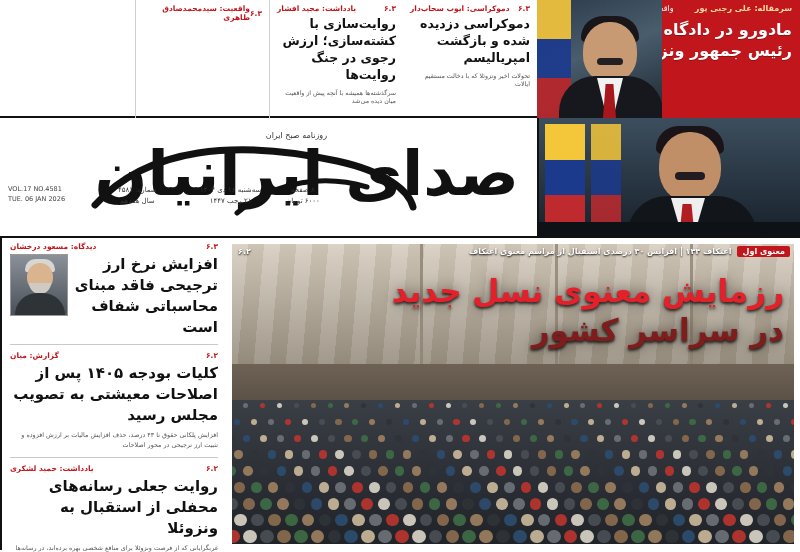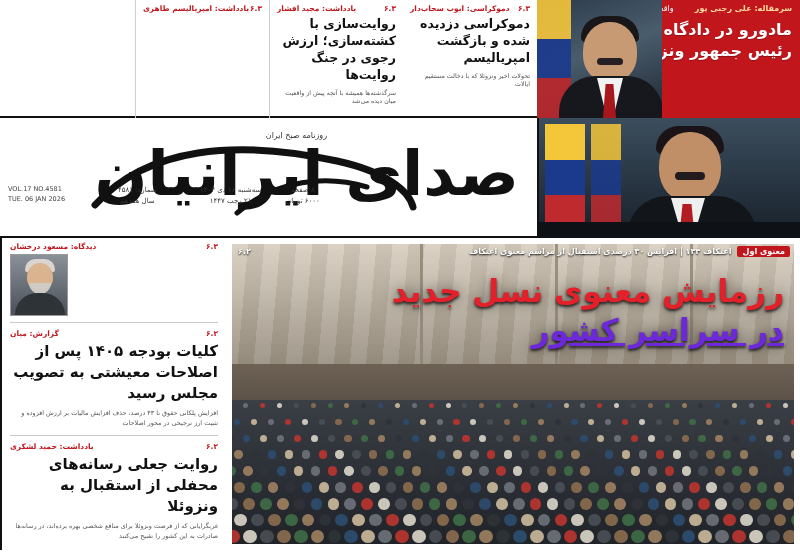--- a/index.html
+++ b/index.html
@@ -201,21 +201,21 @@
     background: linear-gradient(180deg,#6e6255,#544a40);
   }
   .crowd { position:absolute; left:0; top:52%; width:100%; height:48%;
     background: linear-gradient(180deg,#3a3f45 0%, #2a2e34 60%, #202429 100%); }
   .dot { position:absolute; border-radius:50%; }
   .hero-overlay {
     position:absolute; right: 16px; top: 34px; text-align:right;
     color:#e4202a; font-size: 31px; font-weight:bold; line-height:1.25;
     text-shadow: 0 2px 3px rgba(0,0,0,.75), 0 0 14px rgba(0,0,0,.55);
   }
-  .hero-overlay .l2 { color:#6d28d9;text-decoration:underline; }
+  .hero-overlay .l2 { color:#7f1d1d; }
   .hero-rubric {
     position:absolute; right: 10px; top: 8px; display:flex; gap:6px; align-items:center;
     font-size: 8px; font-weight:bold; color:#fff;
     background: rgba(0,0,0,.0); direction: rtl;
   }
   .hero-rubric .tag { background:#c0161c; color:#fff; padding:1px 5px; border-radius:2px; }
   .hero-rubric .sub { color:#fff; text-shadow:0 1px 2px #000; }
   .hero-pg { position:absolute; left: 12px; top: 9px; font-size:8px; font-weight:bold; color:#fff; text-shadow:0 1px 2px #000;}
 </style>
 </head>
@@ -259,21 +259,21 @@
           <span>۶.۳</span>
           <span>یادداشت: مجید افشار</span>
         </div>
         <h3>روایت‌سازی با کشته‌سازی؛ ارزش رجوی در جنگ روایت‌ها</h3>
         <div class="deck">سرگذشته‌ها همیشه با آنچه پیش از واقعیت میان دیده می‌شد</div>
       </div>
 
       <div class="tcol">
         <div class="rubric">
           <span>۶.۳</span>
-          <span>یادداشت: امپریالیسم طاهری</span>
+          <span>واقعیت: سیدمحمدصادق طاهری</span>
         </div>
         <div class="deck"></div>
       </div>
 
     </div>
   </div>
 
   <div class="masthead">
 
     <div class="mast-photo">
@@ -655,20 +655,21 @@
           <span>دیدگاه: مسعود درخشان</span>
         </div>
         <div class="story-with-photo">
           <div class="story-photo">
             <div class="sp-bg"></div>
             <div class="sp-hair"></div>
             <div class="sp-head"></div>
             <div class="sp-beard"></div>
             <div class="sp-suit"></div>
           </div>
+          <h2>افزایش نرخ ارز ترجیحی فاقد مبنای محاسباتی شفاف است</h2>
         </div>
       </div>
 
       <div class="story">
         <div class="rubric">
           <span>۶.۲</span>
           <span>گزارش: میان</span>
         </div>
         <h2>کلیات بودجه ۱۴۰۵ پس از اصلاحات معیشتی به تصویب مجلس رسید</h2>
         <div class="deck">افزایش پلکانی حقوق تا ۴۳ درصد، حذف افزایش مالیات بر ارزش افزوده و تثبیت ارز ترجیحی در محور اصلاحات</div>

